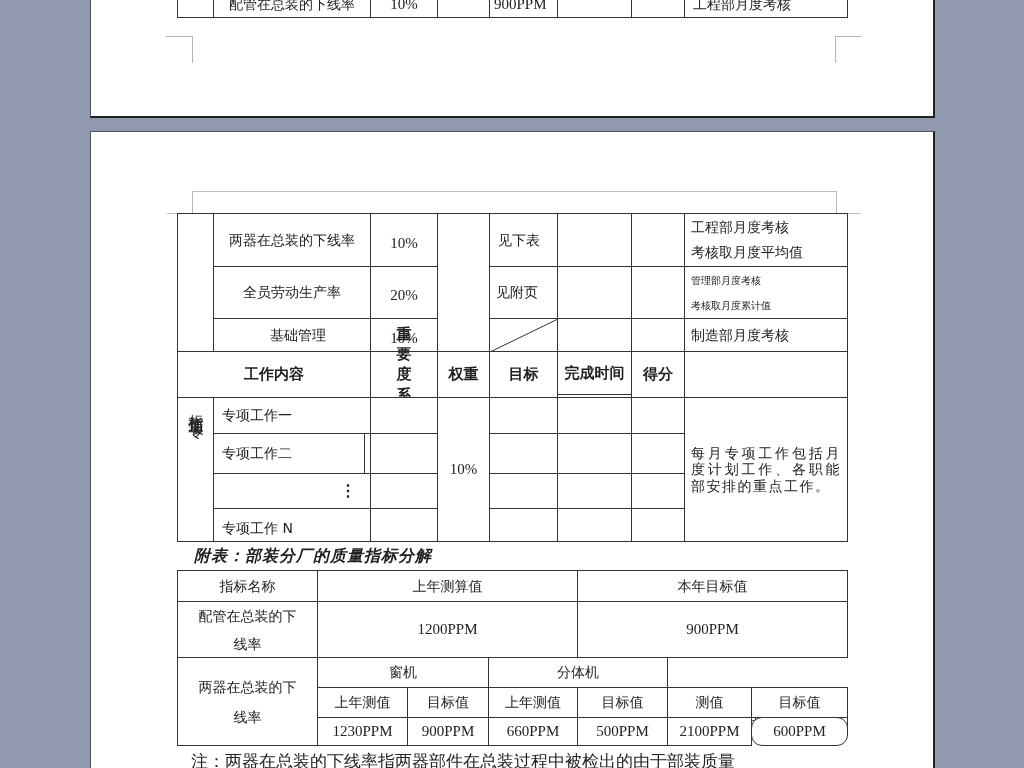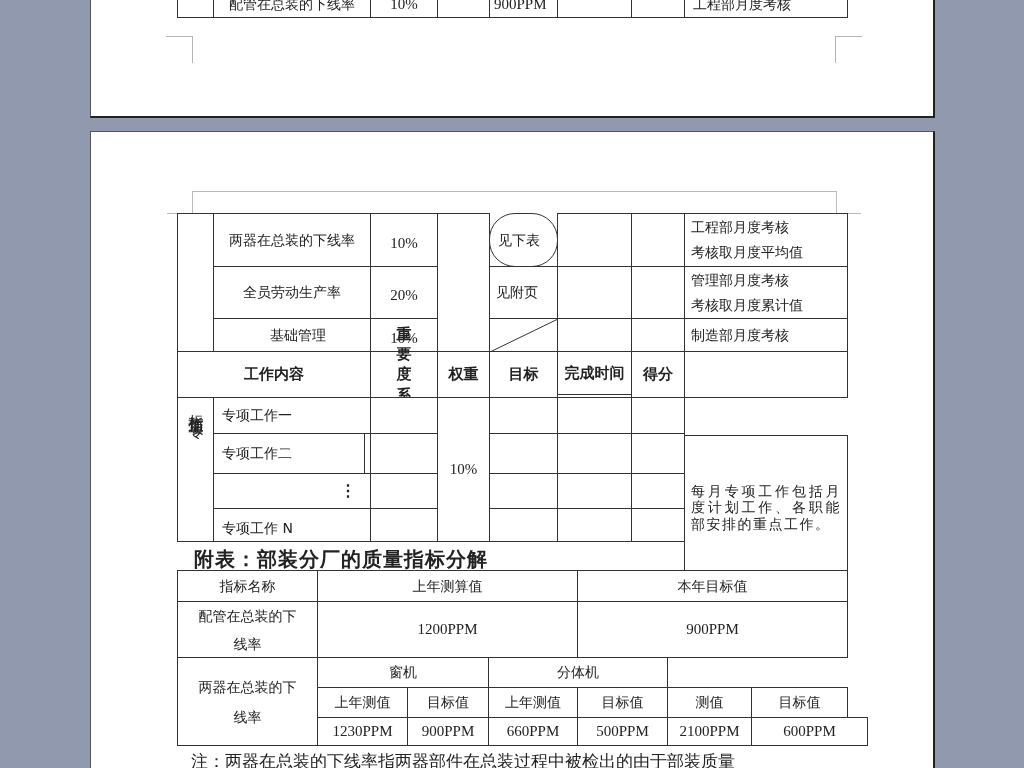--- a/index.html
+++ b/index.html
@@ -12,21 +12,21 @@
   .mark { position:absolute; border-color:#b5b5b5; border-style:solid; width:26px; height:26px; }
   .abs { position:absolute; box-sizing:border-box; }
   .cell { position:absolute; box-sizing:border-box; border:1px solid #333; display:flex; align-items:center; justify-content:center;
           font-size:14px; text-align:center; line-height:1.5; background:#fff; }
   .cell.left { justify-content:flex-start; padding-left:8px; }
   .cell.notes { flex-direction:column; align-items:flex-start; padding-left:6px; }
   .bold { font-weight:bold; }
   .num { font-family:"Liberation Serif",serif; font-size:15px; }
   .vtext { writing-mode:vertical-rl; text-orientation:upright; letter-spacing:-2px; font-size:15px; line-height:1; }
   .sans { font-family:"DejaVu Sans","Liberation Sans",sans-serif; }
-  .title2 { position:absolute; font-weight:bold; font-size:20px; letter-spacing:1px; }
+  .title2 { position:absolute; font-weight:bold; font-size:16px; letter-spacing:1px;font-style:italic; }
   .note { position:absolute; font-size:16px; white-space:nowrap; }
   .diag { position:absolute; }
 </style>
 </head>
 <body>
 
 <div class="page" id="page1">
 
   <div class="cell" style="left:86px;top:0;width:37px;height:28px;"></div>
   <div class="cell" style="left:122px;top:0;width:158px;height:28px;">
@@ -57,42 +57,42 @@
 
   <div class="cell" style="left:86px;top:81px;width:37px;height:139px;"></div>
 
   <div class="cell" style="left:122px;top:81px;width:158px;height:54px;">
       <span>两器在总装的下线率</span>
     </div>
   <div class="cell num" style="left:279px;top:81px;width:68px;height:54px;padding-top:6px;">
       <span>10%</span>
     </div>
   <div class="cell" style="left:346px;top:81px;width:53px;height:139px;"></div>
-  <div class="cell left" style="left:398px;top:81px;width:69px;height:54px;border-radius:26px;">
+  <div class="cell left" style="left:398px;top:81px;width:69px;height:54px;">
       <span>见下表</span>
     </div>
   <div class="cell" style="left:466px;top:81px;width:75px;height:54px;"></div>
   <div class="cell" style="left:540px;top:81px;width:54px;height:54px;"></div>
   <div class="cell notes sans" style="left:593px;top:81px;width:164px;height:54px;font-size:14px;line-height:25px;">
     <span>工程部月度考核</span>
     <span>考核取月度平均值</span>
   </div>
 
   <div class="cell" style="left:122px;top:134px;width:158px;height:53px;">
       <span>全员劳动生产率</span>
     </div>
   <div class="cell num" style="left:279px;top:134px;width:68px;height:53px;padding-top:6px;">
       <span>20%</span>
     </div>
   <div class="cell left" style="left:398px;top:134px;width:69px;height:53px;padding-left:6px;">
       <span>见附页</span>
     </div>
   <div class="cell" style="left:466px;top:134px;width:75px;height:53px;"></div>
   <div class="cell" style="left:540px;top:134px;width:54px;height:53px;"></div>
-  <div class="cell notes sans" style="left:593px;top:134px;width:164px;height:53px;font-size:14px;line-height:25px;">
+  <div class="cell notes sans" style="left:593px;top:134px;width:164px;height:53px;font-size:10px;line-height:25px;">
     <span>管理部月度考核</span>
     <span>考核取月度累计值</span>
   </div>
 
   <div class="cell" style="left:122px;top:186px;width:158px;height:34px;padding-left:12px;">
       <span>基础管理</span>
     </div>
   <div class="cell num" style="left:279px;top:186px;width:68px;height:34px;padding-top:6px;">
       <span>10%</span>
     </div>
@@ -161,21 +161,21 @@
   <div class="cell" style="left:466px;top:265px;width:75px;height:37px;"></div>
   <div class="cell" style="left:466px;top:301px;width:75px;height:41px;"></div>
   <div class="cell" style="left:466px;top:341px;width:75px;height:36px;"></div>
   <div class="cell" style="left:466px;top:376px;width:75px;height:34px;"></div>
 
   <div class="cell" style="left:540px;top:265px;width:54px;height:37px;"></div>
   <div class="cell" style="left:540px;top:301px;width:54px;height:41px;"></div>
   <div class="cell" style="left:540px;top:341px;width:54px;height:36px;"></div>
   <div class="cell" style="left:540px;top:376px;width:54px;height:34px;"></div>
 
-  <div class="cell sans" style="left:593px;top:265px;width:164px;height:145px;justify-content:flex-start;padding:0 6px;text-align:justify;font-size:14px;line-height:1.15;letter-spacing:1.5px;margin-top:38px;">
+  <div class="cell sans" style="left:593px;top:265px;width:164px;height:145px;justify-content:flex-start;padding:0 6px;text-align:justify;font-size:14px;line-height:1.15;letter-spacing:1.5px;">
       <span>每月专项工作包括月度计划工作、各职能部安排的重点工作。</span>
     </div>
 
   <div class="title2" style="left:103px;top:414px;">附表：部装分厂的质量指标分解</div>
 
   <div class="cell sans" style="left:86px;top:438px;width:141px;height:32px;">
       <span>指标名称</span>
     </div>
   <div class="cell sans" style="left:226px;top:438px;width:261px;height:32px;">
       <span>上年测算值</span>
@@ -235,18 +235,18 @@
     </div>
   <div class="cell num" style="left:397px;top:585px;width:90px;height:29px;">
       <span>660PPM</span>
     </div>
   <div class="cell num" style="left:486px;top:585px;width:91px;height:29px;">
       <span>500PPM</span>
     </div>
   <div class="cell num" style="left:576px;top:585px;width:85px;height:29px;">
       <span>2100PPM</span>
     </div>
-  <div class="cell num" style="left:660px;top:585px;width:117px;height:29px;">
+  <div class="cell num" style="left:660px;top:585px;width:97px;height:29px;border-radius:11px;">
       <span>600PPM</span>
     </div>
 
   <div class="note sans" style="left:100px;top:618px;font-size:17px;">注：两器在总装的下线率指两器部件在总装过程中被检出的由于部装质量</div>
 </div>
 
 </body></html>

